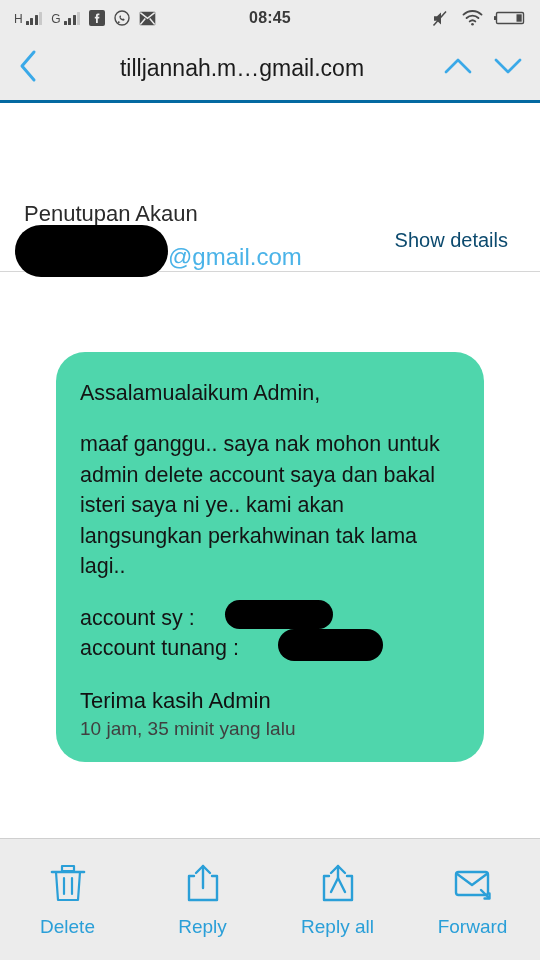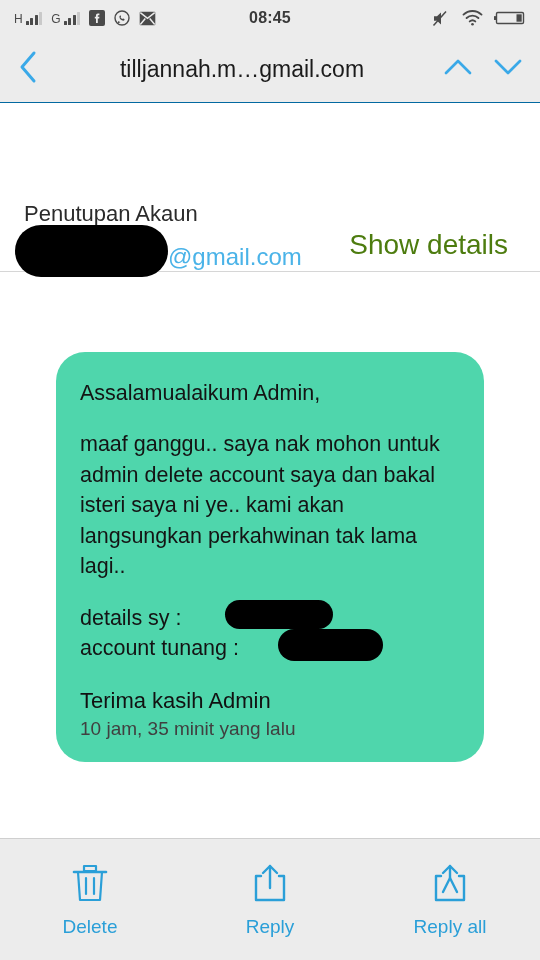--- a/index.html
+++ b/index.html
@@ -44,21 +44,21 @@
   .bars i:nth-child(1){ height:4px; }
   .bars i:nth-child(2){ height:7px; }
   .bars i:nth-child(3){ height:10px; }
   .bars i:nth-child(4){ height:13px; background:#c9c9c9; }
   .sb-icon { display:flex; align-items:center; }
 
   
   .header {
     height:67px;
     background:#ececec;
-    border-bottom:1px solid #0369a1;
+    border-bottom:3px solid #0369a1;
     display:flex; align-items:center;
     padding:0 18px;
     flex:0 0 auto;
   }
   .hdr-back { width:34px; display:flex; align-items:center; justify-content:flex-start; }
   .hdr-title {
     flex:1;
     text-align:center;
     font-size:23px;
     color:#1b1b1b;
@@ -76,21 +76,21 @@
   }
   .redact {
     background:#000;
     border-radius:26px;
     display:inline-block;
   }
   .redact-sender { width:153px; height:52px; position:absolute; left:15px; top:122px; z-index:3; }
   .sender-domain { color:#4ab3e8; font-size:24px; position:absolute; left:168px; top:140px; }
   .show-details {
     position:absolute; right:32px; top:126px;
-    color:#4d7c0f; font-size:28px;
+    color:#0c4a6e; font-size:20px;
   }
 
   
   .subject-block {
     padding:14px 24px 16px 24px;
     border-bottom:1px solid #d6d6d6;
     background:#fff;
     flex:0 0 auto;
   }
   .subject-title { font-size:22px; color:#2b2b2b; line-height:1.35; }
@@ -261,21 +261,21 @@
   </div>
 
   <div class="body-area">
     <div class="bubble">
       <p>Assalamualaikum Admin,</p>
       <div class="blank-line"></div>
       <p>maaf ganggu.. saya nak mohon untuk admin delete account saya dan bakal isteri saya ni ye.. kami akan langsungkan perkahwinan tak lama lagi..</p>
       <div class="blank-line"></div>
 
       <div class="acct-line">
-        <span>details sy : </span>
+        <span>account sy : </span>
         <span class="redact-inline r-sy"></span>
       </div>
       <div class="acct-line">
         <span>account tunang : </span>
         <span class="redact-inline r-tunang"></span>
       </div>
 
       <div class="thanks">Terima kasih Admin</div>
       <div class="bubble-time">10 jam, 35 minit yang lalu</div>
     </div>
@@ -312,15 +312,26 @@
         <svg width="40" height="42" viewBox="0 0 40 42">
           <path d="M11 14 H6 V38 H34 V14 H29" fill="none" stroke="#2a9fd8" stroke-width="2.4" stroke-linejoin="round" stroke-linecap="round"></path>
           <line x1="20" y1="4" x2="20" y2="16" stroke="#2a9fd8" stroke-width="2.4" stroke-linecap="round"></line>
           <path d="M13 11 L20 4 L27 11" fill="none" stroke="#2a9fd8" stroke-width="2.4" stroke-linecap="round" stroke-linejoin="round"></path>
           <path d="M20 16 L13 30 M20 16 L27 30" fill="none" stroke="#2a9fd8" stroke-width="2.4" stroke-linecap="round"></path>
         </svg>
       </span>
       <span class="tb-label">Reply all</span>
     </div>
 
+    <div class="tb-item">
+      <span class="tb-ico">
+        <svg width="44" height="42" viewBox="0 0 44 42">
+          <rect x="5" y="10" width="32" height="23" rx="2.5" fill="none" stroke="#2a9fd8" stroke-width="2.4"></rect>
+          <path d="M5.5 11.5 L21 23 L36.5 11.5" fill="none" stroke="#2a9fd8" stroke-width="2.4" stroke-linejoin="round"></path>
+          <path d="M30 28 L38 36" fill="none" stroke="#2a9fd8" stroke-width="2.4" stroke-linecap="round"></path>
+          <path d="M33.5 36.5 L38.5 36.5 L38.5 31.5" fill="none" stroke="#2a9fd8" stroke-width="2.4" stroke-linecap="round" stroke-linejoin="round"></path>
+        </svg>
+      </span>
+      <span class="tb-label">Forward</span>
+    </div>
 
   </div>
 </div>
 
 </body></html>

